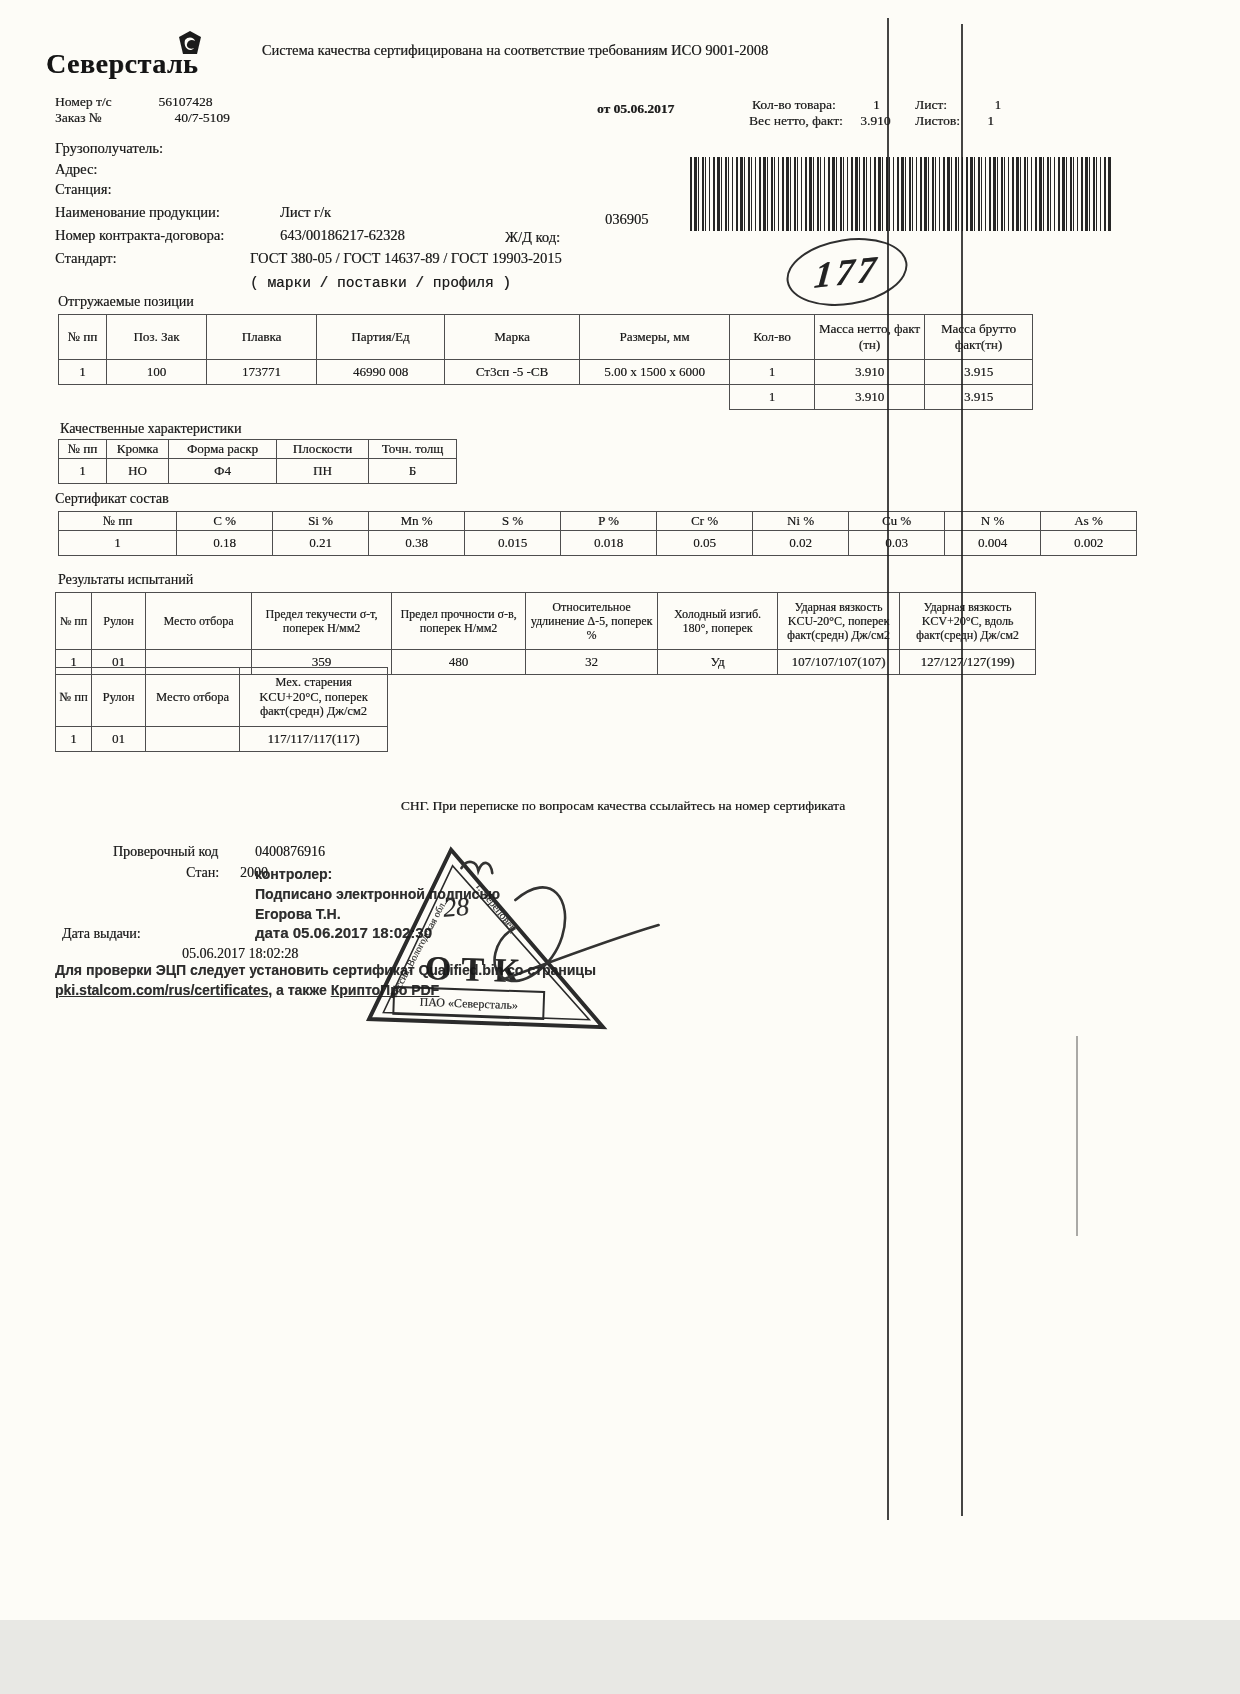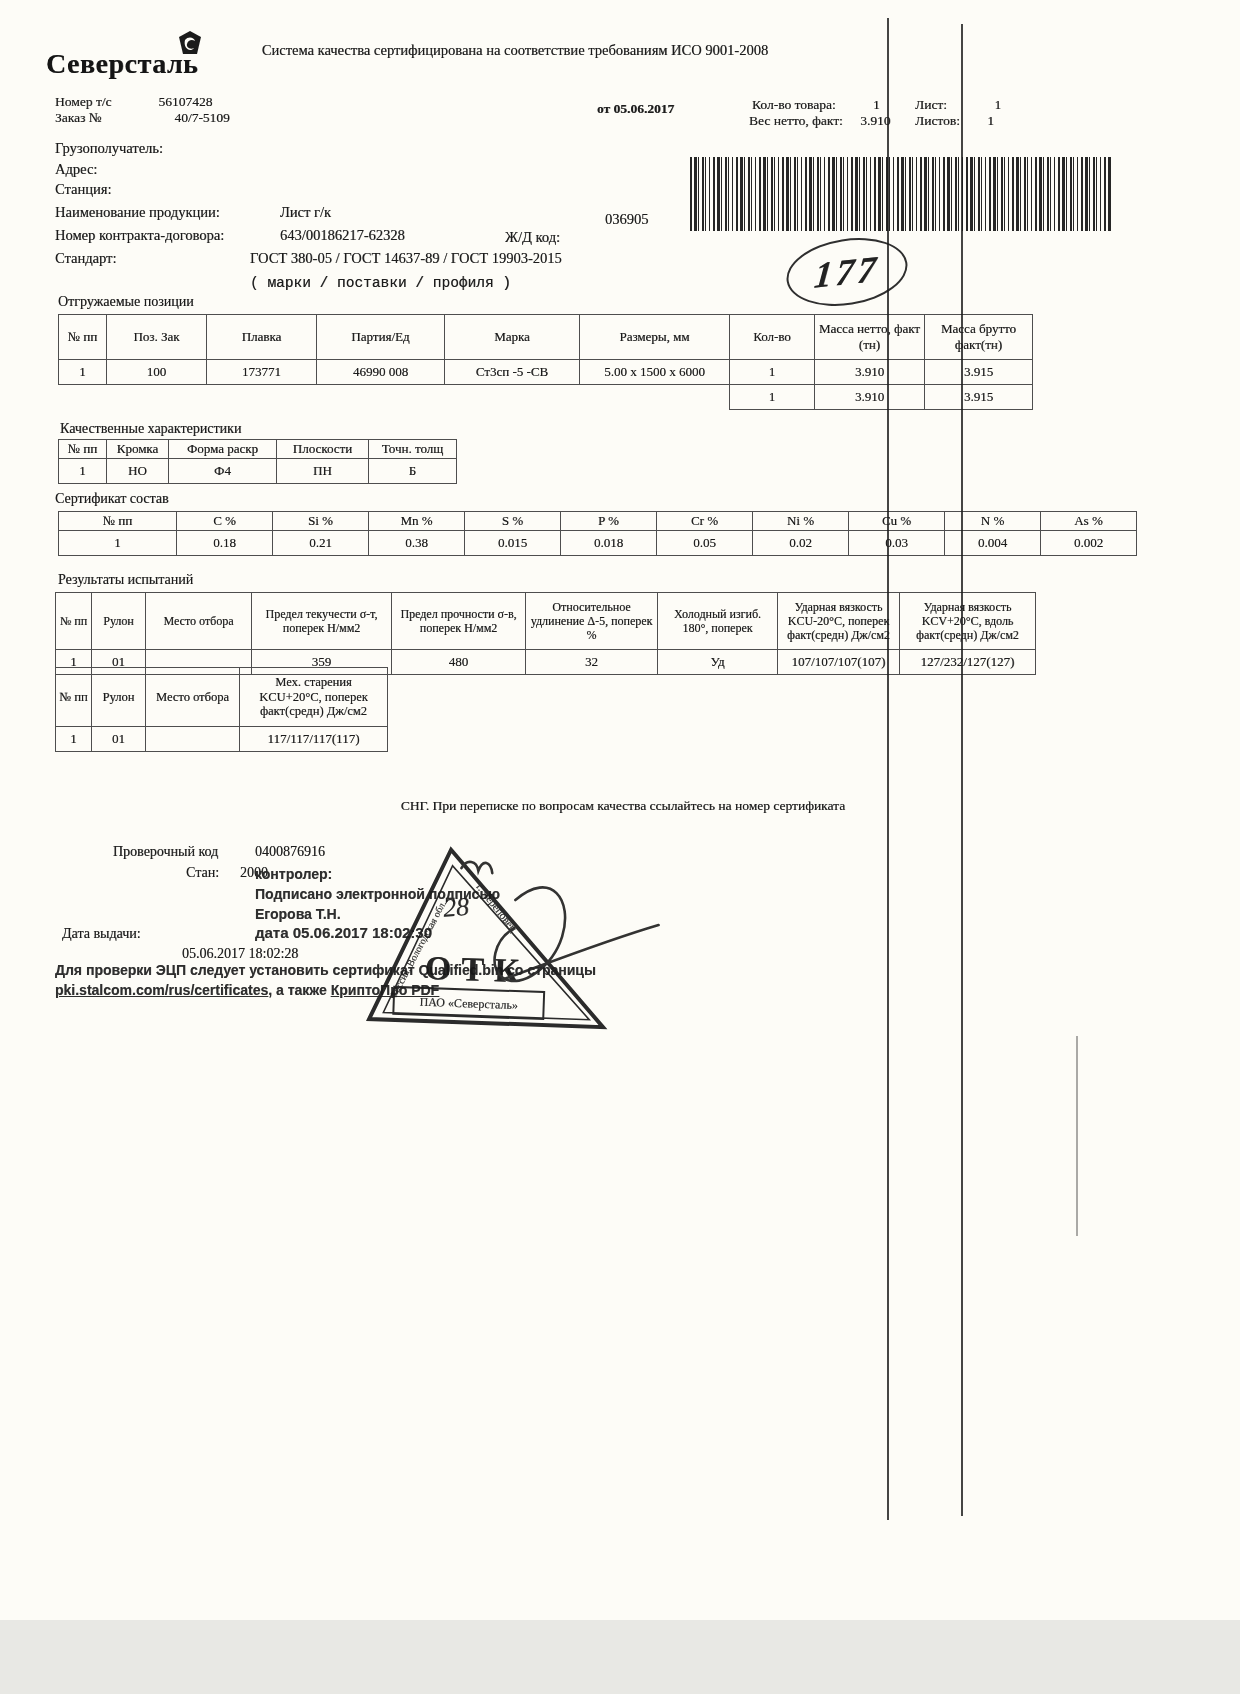--- a/index.html
+++ b/index.html
@@ -277,21 +277,21 @@
     </tr>
     <tr>
       <td>1</td>
       <td>01</td>
       <td></td>
       <td>359</td>
       <td>480</td>
       <td>32</td>
       <td>Уд</td>
       <td>107/107/107(107)</td>
-      <td>127/232/127(127)</td>
+      <td>127/127/127(199)</td>
     </tr>
   </tbody>
     </table>
 
   <table class="abs tbl aging" style="left:55px; top:667px; width:332px;">
     <colgroup>
         <col style="width:36px">
         <col style="width:54px">
         <col style="width:94px">
         <col style="width:148px">

